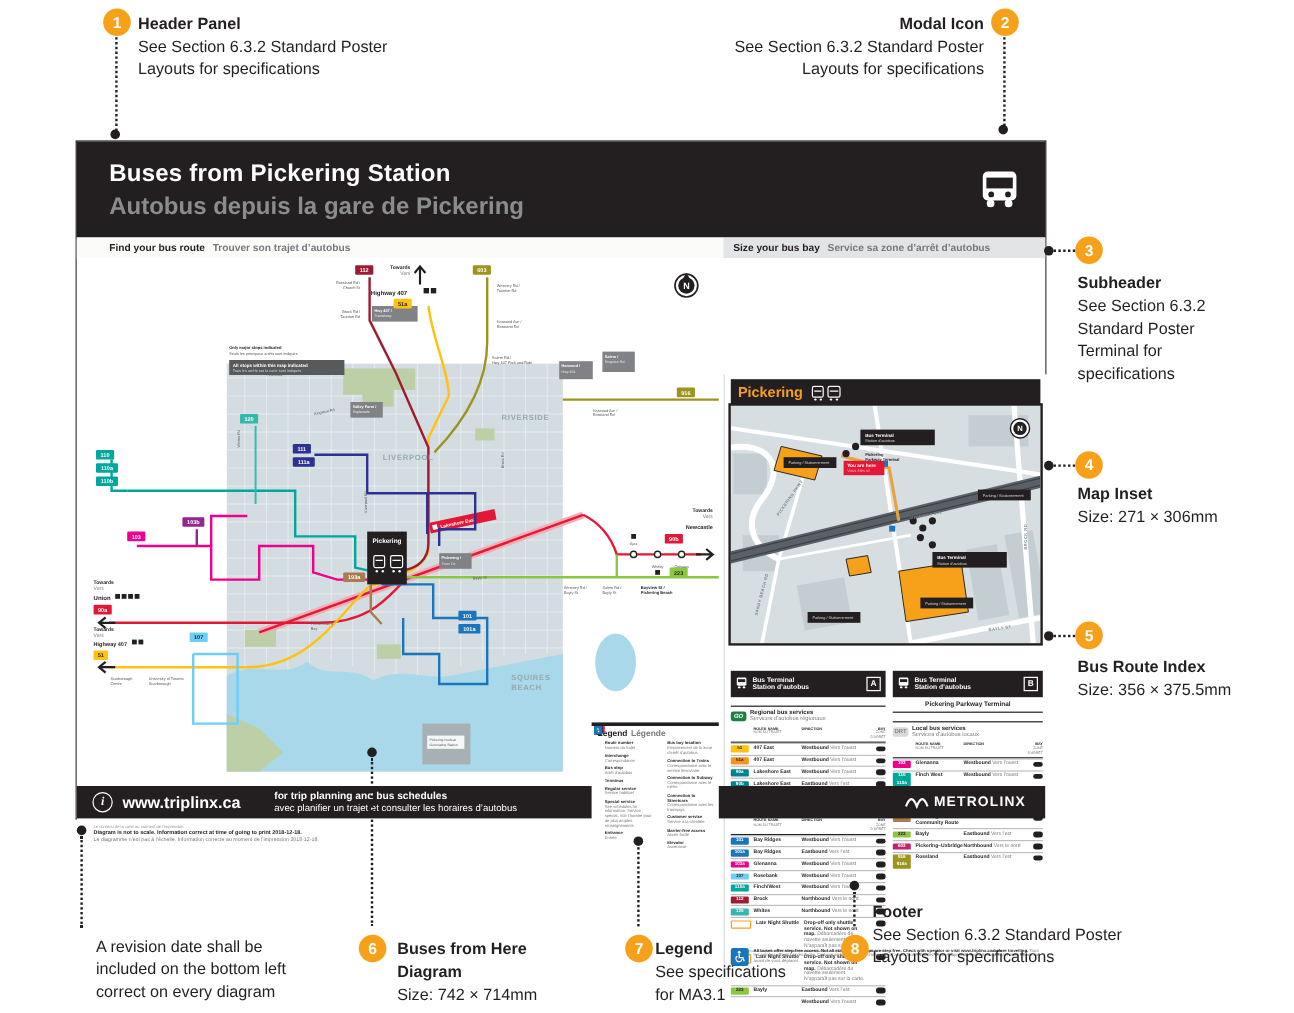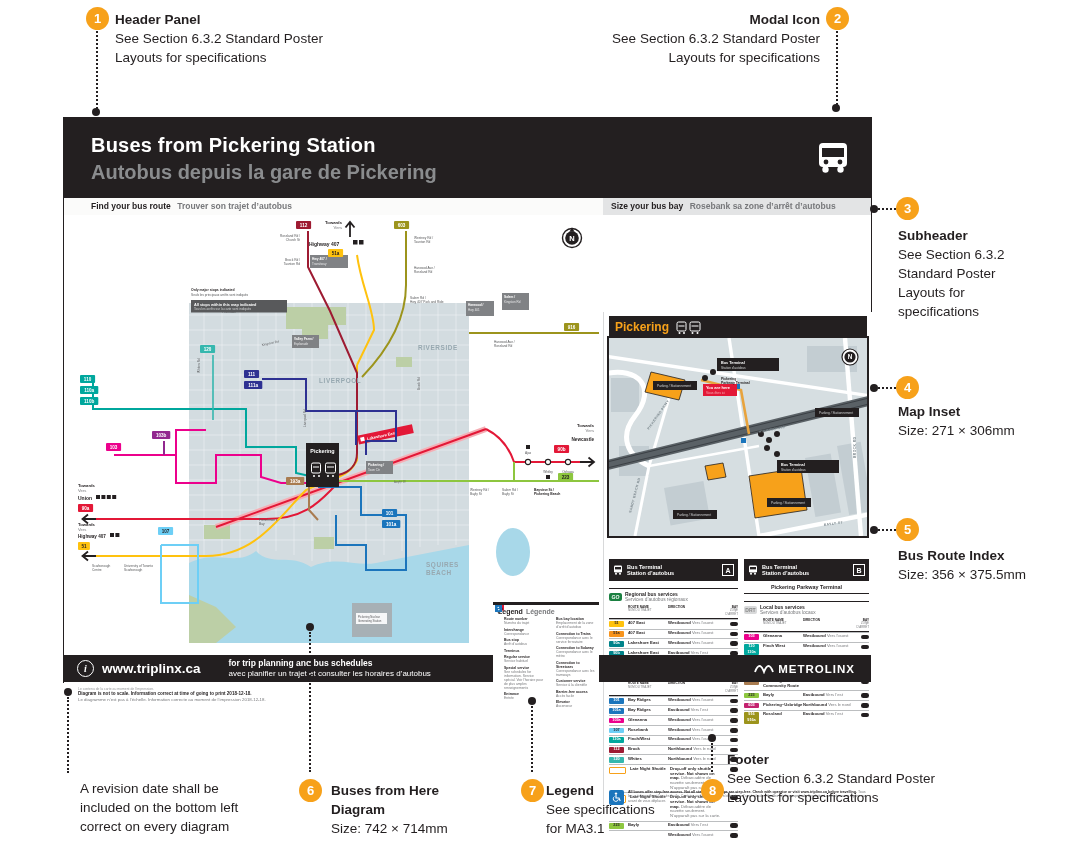--- a/index.html
+++ b/index.html
@@ -124,21 +124,21 @@
   <div class="adot" style="left:832px;top:104px;"></div>
 
   <div class="adot" style="left:870px;top:205px;"></div>
   <div class="doth" style="left:878px;top:208px;width:18px;"></div>
   <div class="acirc" style="left:896px;top:197px;">3</div>
   <div class="atext" style="left:898px;top:226px;">
     <div class="at">Subheader</div>
     <div>
         <div>See Section 6.3.2</div>
         <div>Standard Poster</div>
-        <div>Layouts for</div>
+        <div>Terminal for</div>
         <div>specifications</div>
       </div>
   </div>
 
   <div class="adot" style="left:870px;top:384px;"></div>
   <div class="doth" style="left:878px;top:387px;width:18px;"></div>
   <div class="acirc" style="left:896px;top:376px;">4</div>
   <div class="atext" style="left:898px;top:402px;">
     <div class="at">Map Inset</div>
     <div>
@@ -220,21 +220,21 @@
     <div class="subhead">
       <div class="shl">
         <div class="sht" style="left:27px;">
           <span>Find your bus route</span>
           <span class="fr">Trouver son trajet d’autobus</span>
         </div>
       </div>
       <div class="shr">
         <div class="sht" style="left:8px;">
           <span>Size your bus bay</span>
-          <span class="fr">Rosebank sa zone d’arrêt d’autobus</span>
+          <span class="fr">Service sa zone d’arrêt d’autobus</span>
         </div>
       </div>
     </div>
 
     <div class="pmain">
 
       <div class="map-panel">
         <svg id="mainmap" width="535" height="499" viewBox="0 0 535 499">
 
           <rect x="123" y="88" width="280" height="340" fill="#D3DCE0"></rect>

